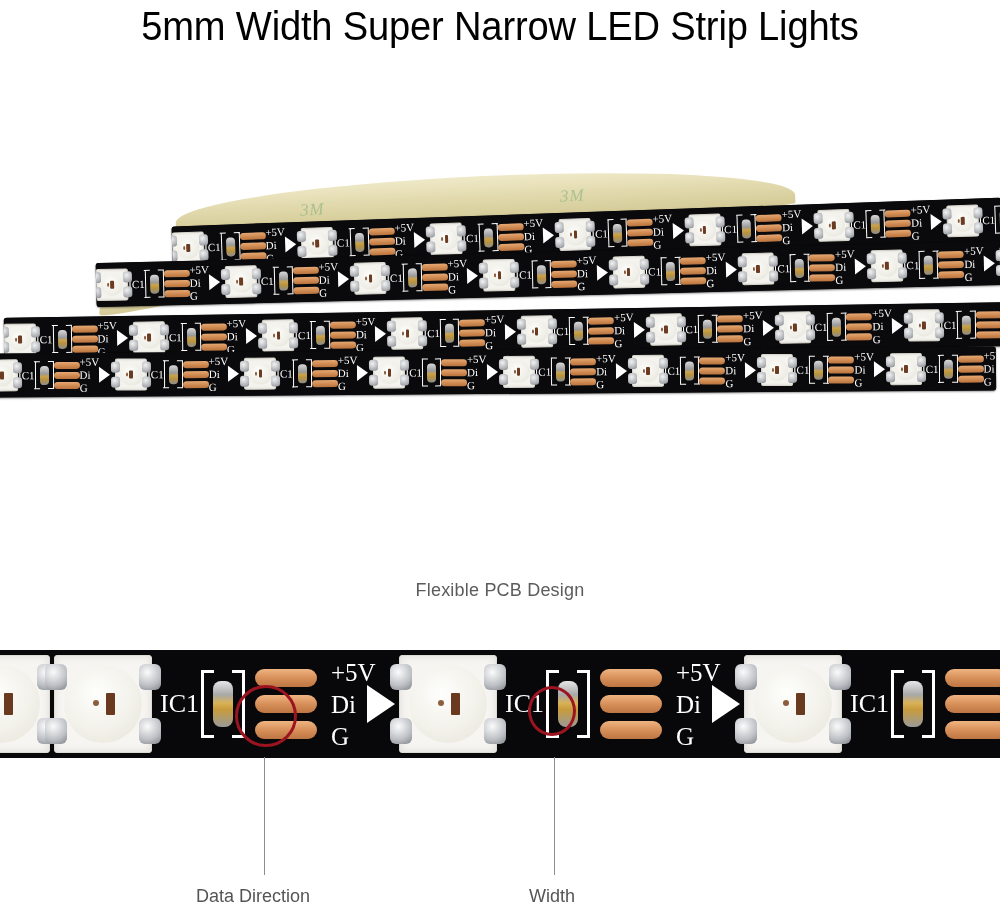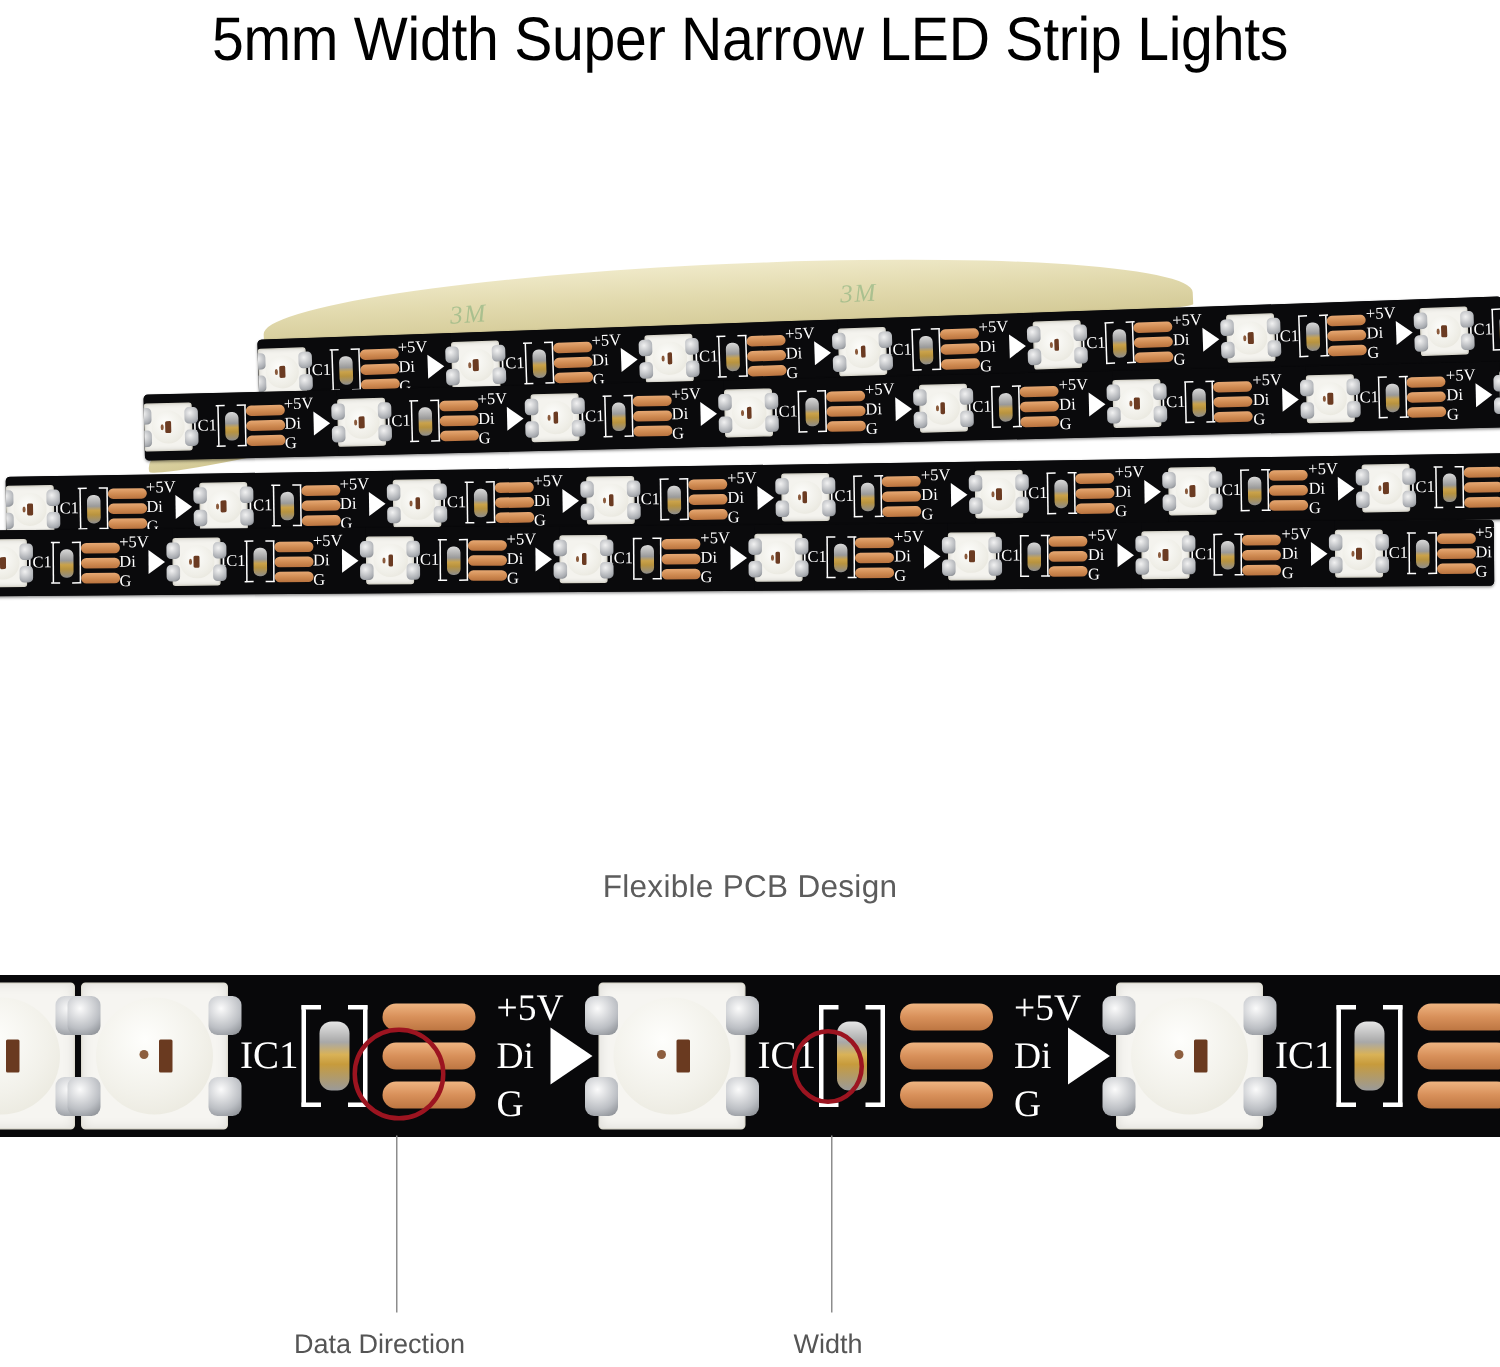--- a/index.html
+++ b/index.html
@@ -228,21 +228,21 @@
   }
 
   
   .caption {
     position: absolute;
     left: 0;
     top: 580px;
     width: 1000px;
     text-align: center;
     font-family: "Liberation Sans", sans-serif;
-    font-size: 21px;
+    font-size: 18px;
     color: #5c5c5c;
     letter-spacing: 0.2px;
   }
 
   
   .closeup {
     position: absolute;
     left: 0px;
     top: 650px;
     width: 1000px;

